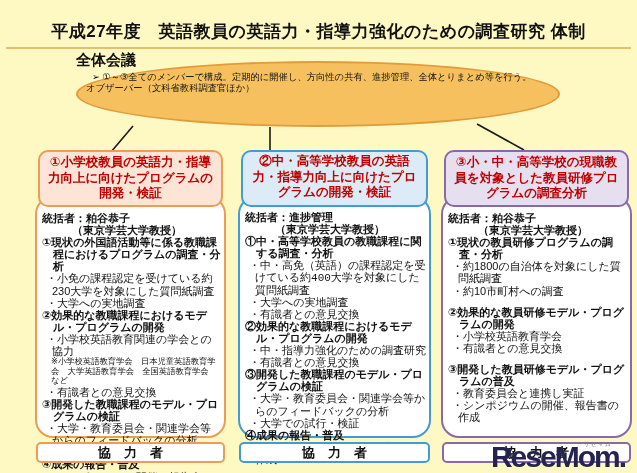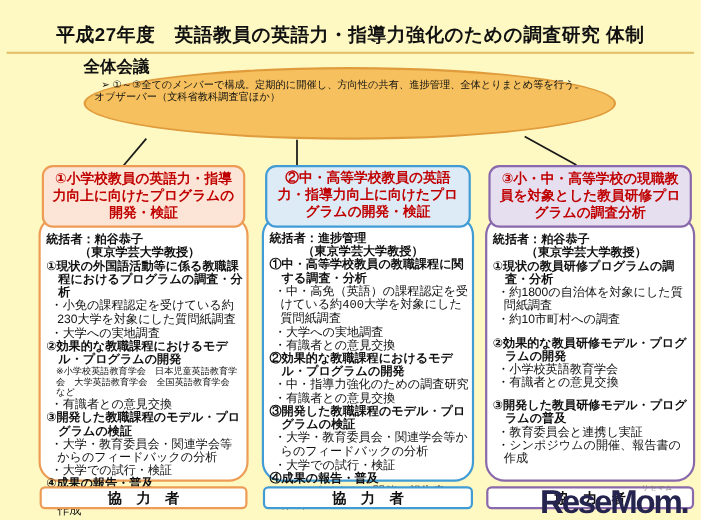--- a/index.html
+++ b/index.html
@@ -140,20 +140,21 @@
       <div class="col c0" style="--accent: #ED9C55; --hbg: #FCE4D6; --htxt: #C00000;">
     <div class="outer-box"></div>
     <div class="head-box">①小学校教員の英語力・指導力向上に向けたプログラムの開発・検証</div>
     <div class="body-text">
           <div class="lead">統括者：粕谷恭子</div>
           <div class="lead2">（東京学芸大学教授）</div>
           <div class="num">①現状の外国語活動等に係る教職課程におけるプログラムの調査・分析</div>
           <div class="bullet">・小免の課程認定を受けている約230大学を対象にした質問紙調査</div>
           <div class="bullet">・大学への実地調査</div>
           <div class="num">②効果的な教職課程におけるモデル・プログラムの開発</div>
+          <div class="bullet">・小学校英語教育関連の学会との協力</div>
           <div class="note">※小学校英語教育学会　日本児童英語教育学会　大学英語教育学会　全国英語教育学会　など</div>
           <div class="bullet">・有識者との意見交換</div>
           <div class="num">③開発した教職課程のモデル・プログラムの検証</div>
           <div class="bullet">・大学・教育委員会・関連学会等からのフィードバックの分析</div>
           <div class="bullet">・大学での試行・検証</div>
           <div class="num">④成果の報告・普及</div>
           <div class="bullet">・シンポジウムの開催、報告書の作成</div>
         </div>
     <div class="coop-box">協　力　者</div>
   </div>

